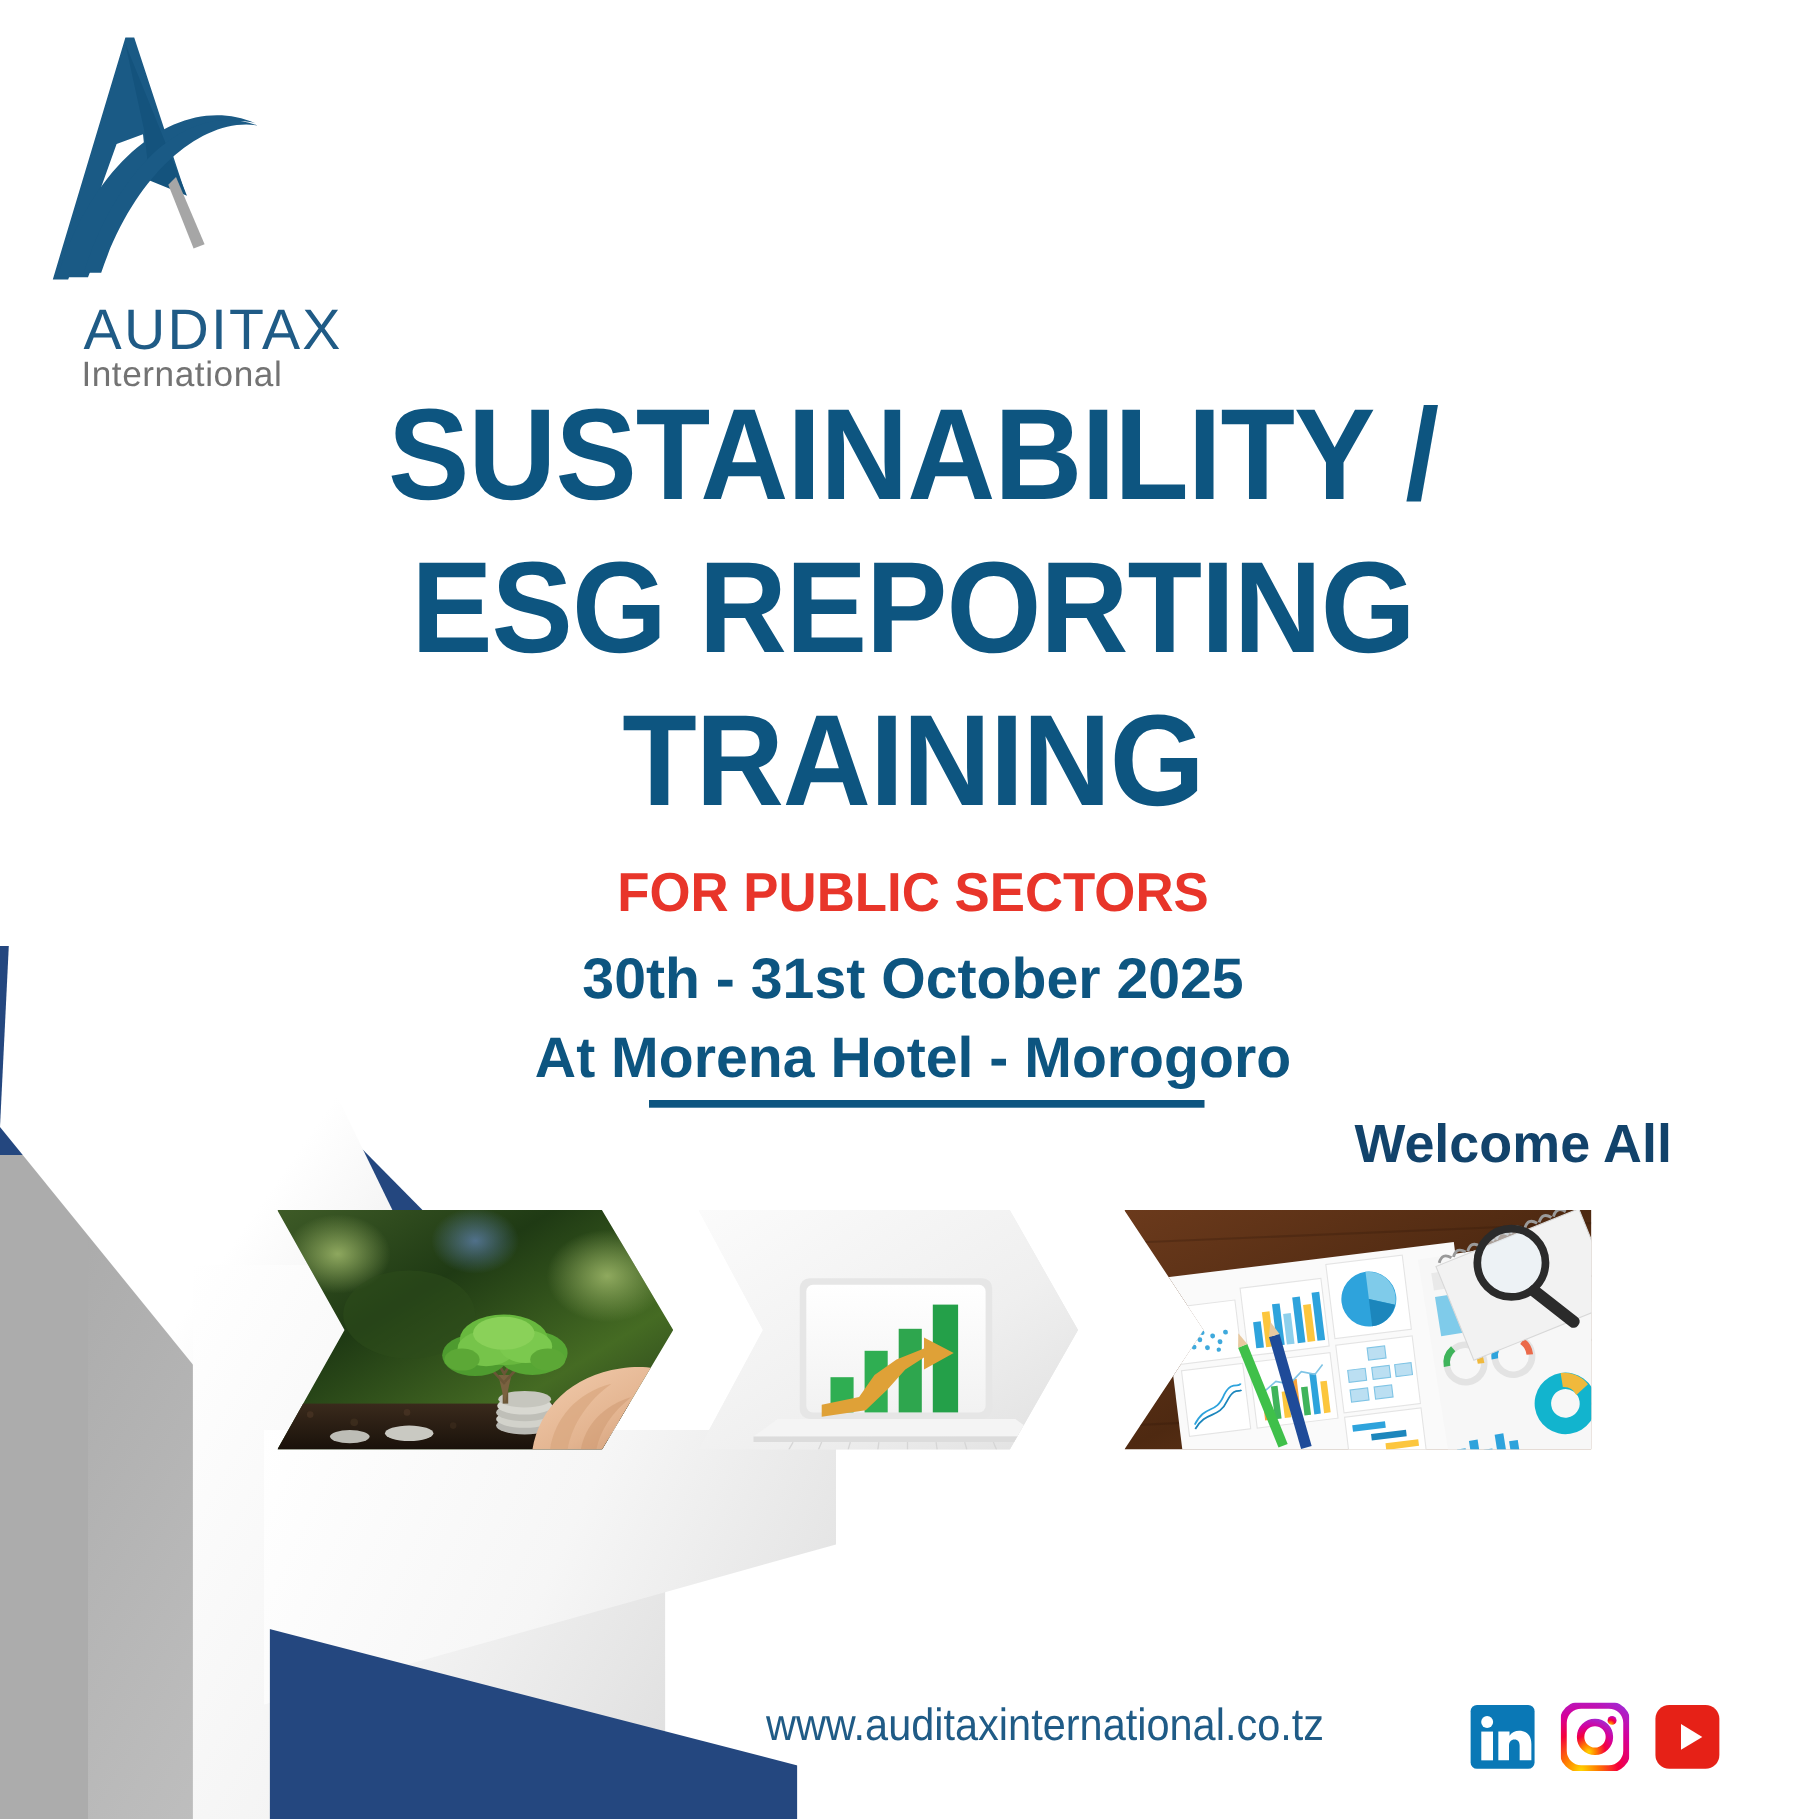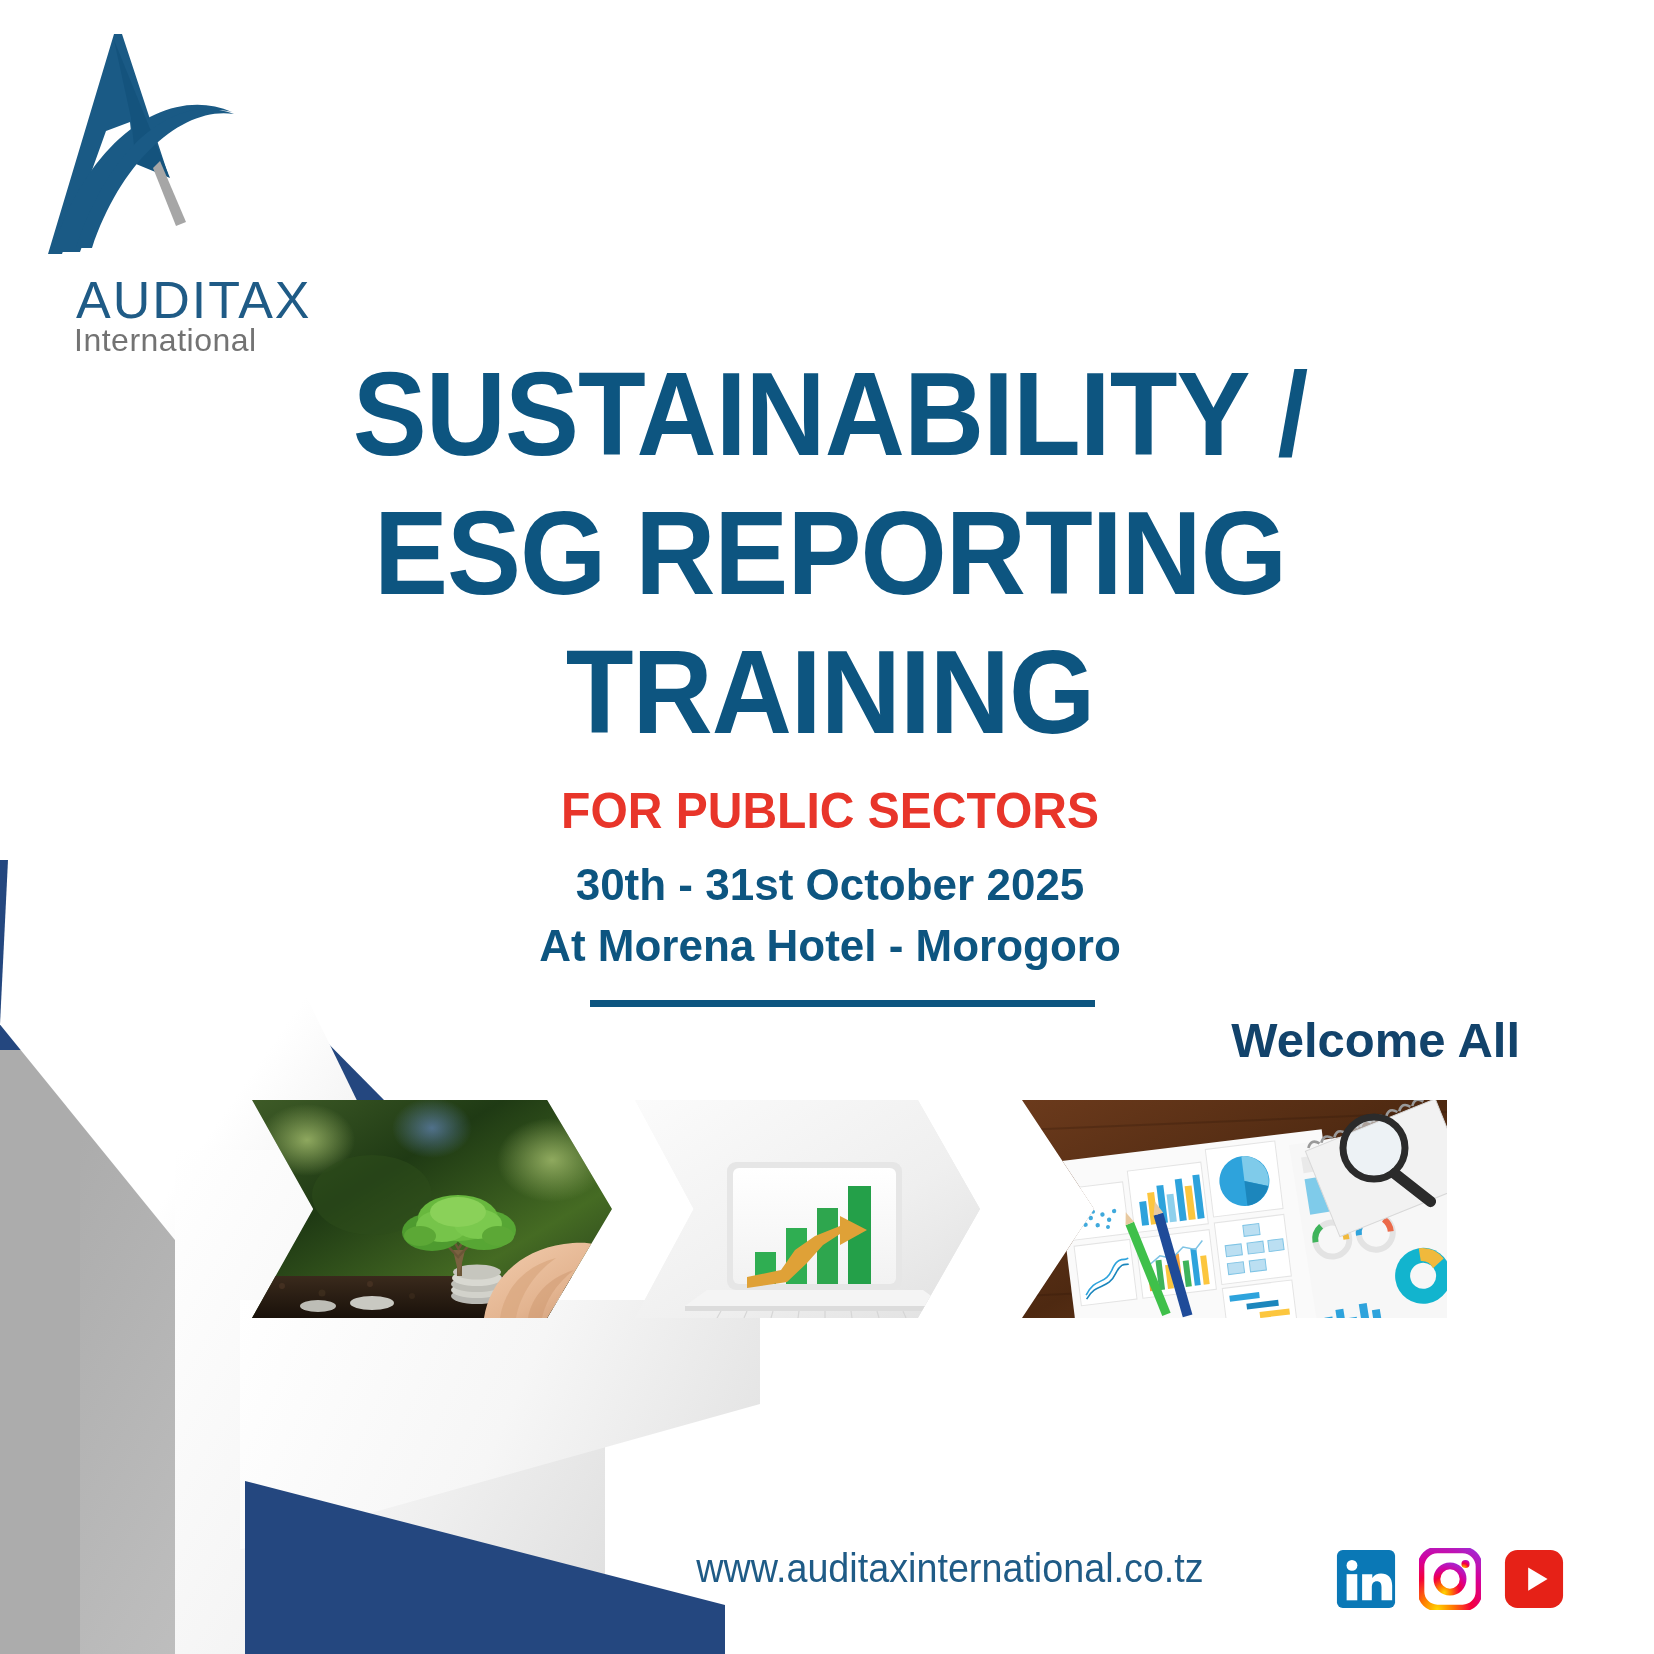--- a/index.html
+++ b/index.html
@@ -133,21 +133,21 @@
     transform-origin: center top;
   }
 
   .event-lines {
     position: absolute;
     left: 140px; top: 855px;
     width: 1380px;
     text-align: center;
     color: #0D5580;
     font-weight: bold;
-    font-size: 44px;
+    font-size: 52px;
     line-height: 1.38;
   }
   .event-line { display: block; }
 
   .divider {
     position: absolute;
     left: 590px; top: 1000px;
     width: 505px; height: 7px;
     background: #0D5580;
   }

